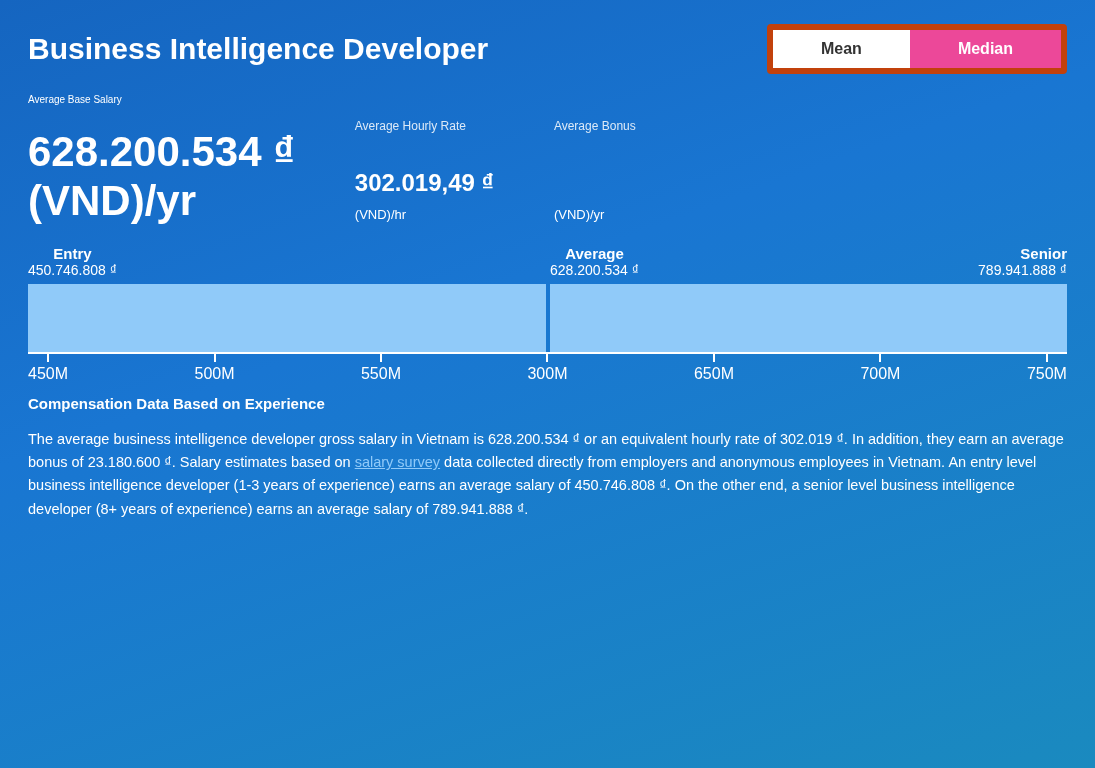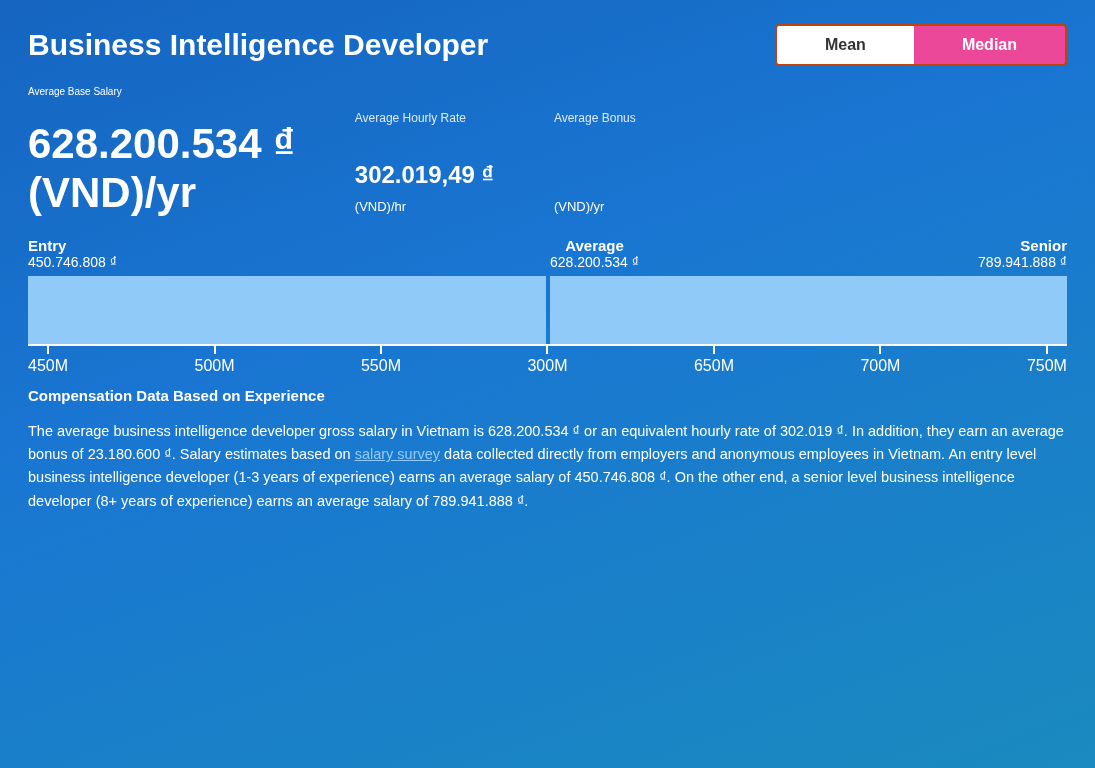--- a/index.html
+++ b/index.html
@@ -20,21 +20,21 @@
     }
 
     .page-title {
       font-size: 30px;
       font-weight: bold;
       color: white;
     }
 
     .toggle-buttons {
       display: flex;
-      border: 2px solid #c2410c;
+      border: 6px solid #c2410c;
       border-radius: 4px;
       overflow: hidden;
     }
 
     .toggle-btn {
       padding: 10px 48px;
       font-size: 16px;
       font-weight: bold;
       cursor: pointer;
       border: none;
@@ -105,21 +105,21 @@
       display: flex;
       justify-content: space-between;
       margin-bottom: 4px;
       padding: 0 0px;
     }
 
     .chart-label-item {
       text-align: center;
     }
 
-    .chart-label-item.left { text-align: left; }
+    .chart-label-item.left { text-align: center; }
     .chart-label-item.right { text-align: right; }
     .chart-label-item.center { text-align: center; }
 
     .chart-label-title {
       font-size: 15px;
       font-weight: bold;
       color: white;
     }
 
     .chart-label-value {

